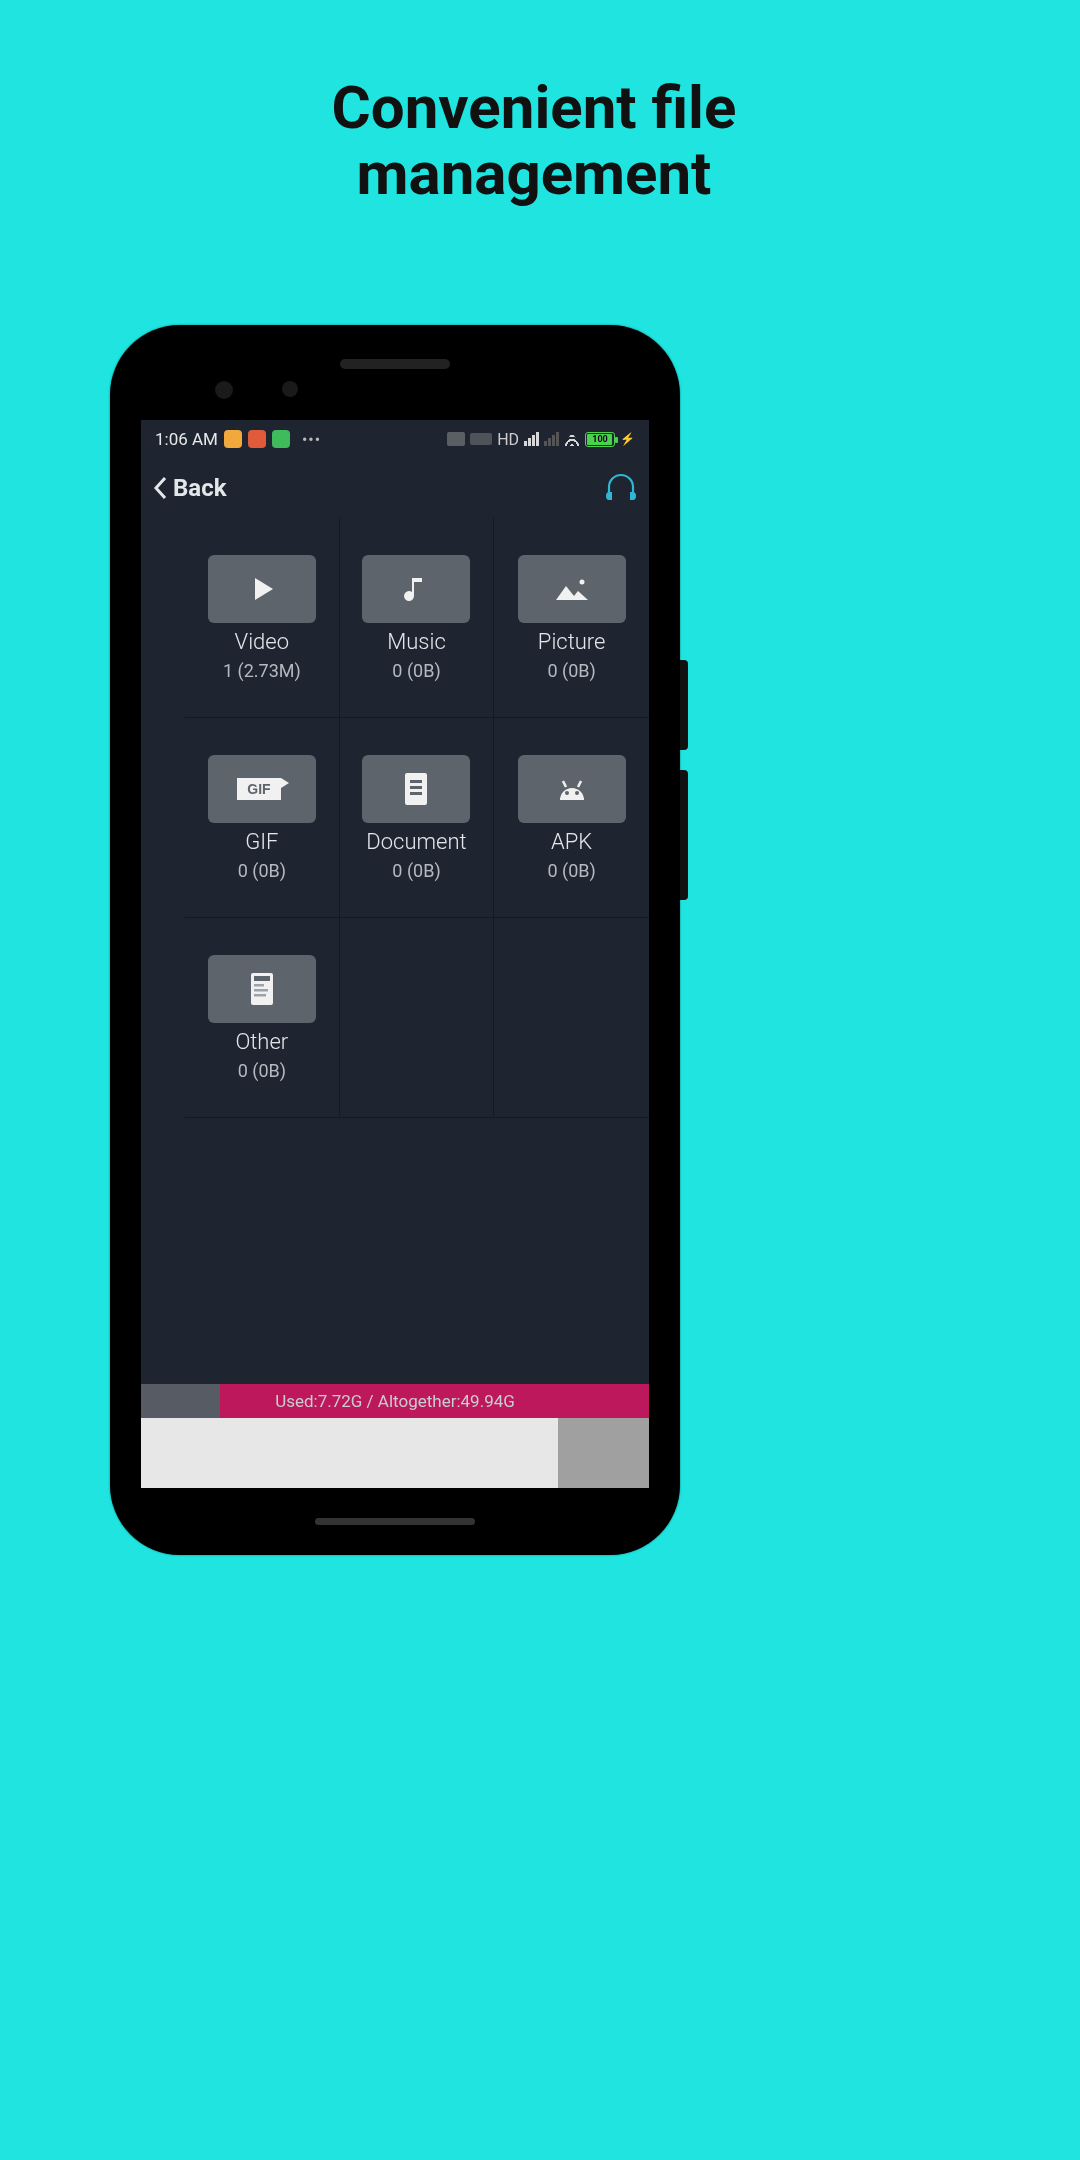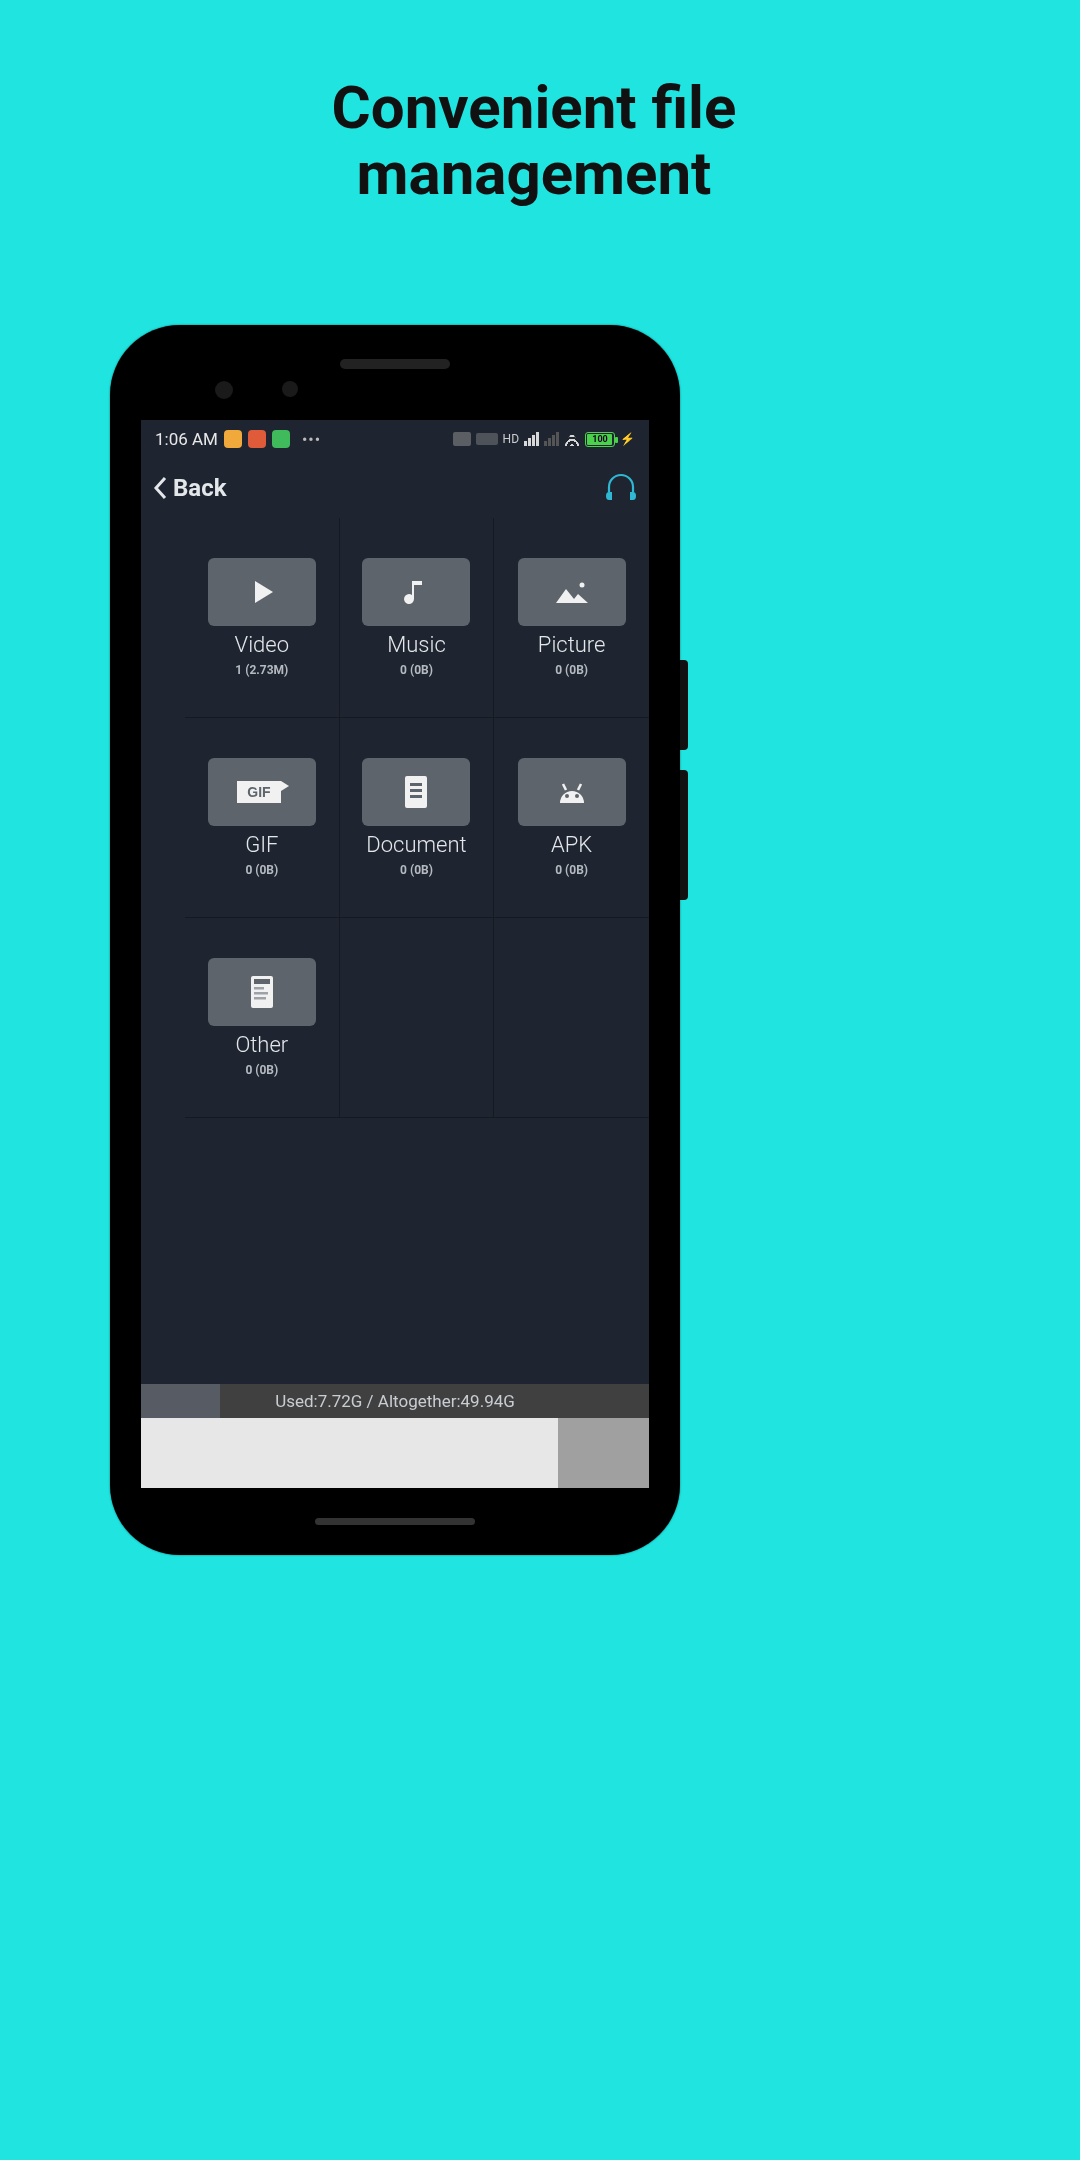--- a/index.html
+++ b/index.html
@@ -79,21 +79,21 @@
   }
   .sb-left { display:flex; align-items:center; gap:6px; }
   .sb-icon { width:18px; height:18px; border-radius:4px; display:inline-block; position:relative; }
   .ic-o { background:#f2a93b; }
   .ic-r { background:#e05b3a; }
   .ic-g { background:#3fbb5c; }
   .sb-dots { color:#bbb; margin-left:6px; font-size:16px; letter-spacing:1px; }
   .sb-right { margin-left:auto; display:flex; align-items:center; gap:5px; }
   .sig-blur { width:18px; height:14px; background:#5b5e62; border-radius:2px; }
   .sig-box  { width:22px; height:12px; background:#4e5359; border-radius:2px; }
-  .sig-txt  { font-size:12px; color:#ccc; }
+  .sig-txt  { font-size:16px; color:#ccc; }
   .sig-bars { display:flex; align-items:flex-end; gap:1px; }
   .sig-bars span { width:3px; background:#d8d8d8; }
   .sbA{height:5px}.sbB{height:8px}.sbC{height:11px}.sbD{height:14px}
   .sig-bars.dim span{background:#555}
   .wifi { width:16px; height:14px; position:relative; }
   .wifi::before{
     content:""; position:absolute; inset:0;
     background:
       radial-gradient(circle at 50% 100%, #d8d8d8 2px, transparent 2px),
       radial-gradient(circle at 50% 100%, transparent 5px, #d8d8d8 5px, #d8d8d8 7px, transparent 7px),
@@ -152,27 +152,27 @@
   .cell:nth-child(3n){border-right:none;}
   .cell.empty { background:#1e2530; }
   .thumb {
     width:108px; height:68px;
     background:#5e646c;
     border-radius:6px;
     display:flex; align-items:center; justify-content:center;
   }
   .thumb svg { fill:#f1f1f1; }
   .cat-name { color:#e4e7ea; font-size:22px; font-weight:300; }
-  .cat-info { color:#b5bac0; font-size:12px; font-weight:700; }
+  .cat-info { color:#b5bac0; font-size:18px; font-weight:400; }
 
   .filler { flex:1; background:#1e2530; }
 
   
   .storage {
-    height:34px; background:#404040;
+    height:34px; background:#be185d;
     position:relative;
     display:flex; align-items:center; justify-content:center;
     color:#c8cdd2; font-size:17px;
   }
   .storage-fill {
     position:absolute; left:0; top:0; bottom:0;
     width:15.5%; background:#575c64;
   }
   .storage span { position:relative; }
 

